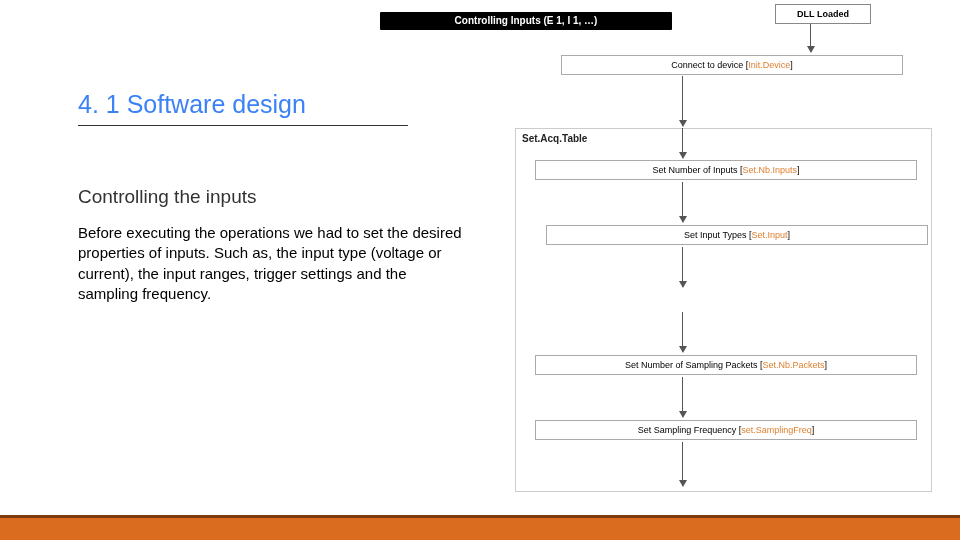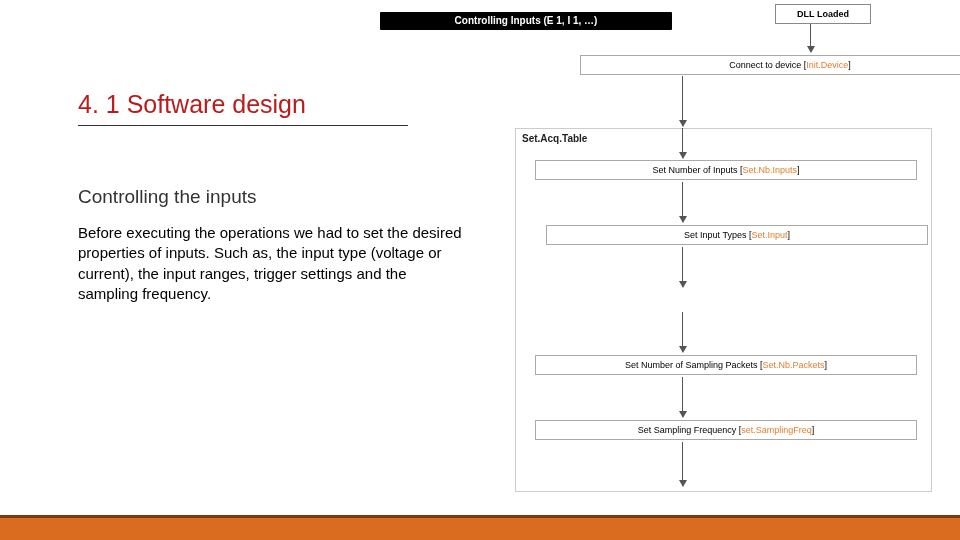--- a/index.html
+++ b/index.html
@@ -1,18 +1,18 @@
 <!DOCTYPE html>
 <html><head>
 <meta charset="utf-8">
 <style>
   html,body{margin:0;padding:0;width:960px;height:540px;font-family:"Segoe UI",Arial,sans-serif;background:#fff;overflow:hidden;}
   .slide{position:relative;width:960px;height:540px;}
   .left{position:absolute;left:78px;top:90px;width:400px;}
-  .heading{font-size:25px;color:#b91c1c;font-weight:400;border-bottom:1px solid #333;padding-bottom:6px;width:330px;}
+  .heading{font-size:25px;color:#3b82f6;font-weight:400;border-bottom:1px solid #333;padding-bottom:6px;width:330px;}
   .subheading{font-size:19px;color:#333;margin-top:60px;font-weight:400;}
   .body{font-size:15px;color:#000;margin-top:15px;line-height:1.35;font-weight:400;width:390px;}
   .footer{position:absolute;left:0;bottom:0;width:960px;height:22px;background:#d96c1e;}
   .footer-edge{position:absolute;left:0;bottom:22px;width:960px;height:3px;background:#7a3a0c;}
   .diagram{position:absolute;left:510px;top:0;width:430px;height:500px;}
   .title-bar{position:absolute;left:0;top:4px;width:292px;height:18px;background:#000;color:#fff;font-size:10px;font-weight:700;text-align:center;line-height:18px;border-radius:1px;margin-top:8px;}
   .small-box{position:absolute;background:#fff;border:1px solid #888;font-size:9px;text-align:center;line-height:14px;padding:2px 12px;font-weight:700;}
   .wide-box{position:absolute;background:#fff;border:1px solid #aaa;font-size:9px;text-align:center;padding:4px 0;font-weight:400;}
   .orange{color:#e08030;}
   .container-border{position:absolute;border:1px solid #ccc;}
@@ -31,21 +31,21 @@
     <div class="body">Before executing the operations we had to set the desired properties of inputs. Such as, the input type (voltage or current), the input ranges, trigger settings and the sampling frequency.</div>
   </div>
 
   <div class="diagram">
 
     <div class="title-bar" style="left:-130px;">Controlling Inputs (E 1, I 1, …)</div>
 
     <div class="small-box" style="left:265px;top:4px;width:70px;">DLL Loaded</div>
     <div class="arrow" style="left:300px;top:24px;height:28px;"></div>
 
-    <div class="wide-box" style="left:70px;top:55px;width:340px;padding-left:39px;">
+    <div class="wide-box" style="left:51px;top:55px;width:340px;">
       <span>Connect to device [</span><span class="orange">Init.Device</span><span>]</span>
     </div>
     <div class="arrow" style="left:172px;top:76px;height:50px;"></div>
 
     <div class="container-border" style="left:5px;top:128px;width:415px;height:362px;"></div>
     <div class="section-label" style="left:12px;top:133px;">Set.Acq.Table</div>
 
     <div class="arrow" style="left:172px;top:128px;height:30px;"></div>
 
     <div class="wide-box" style="left:25px;top:160px;width:380px;">

